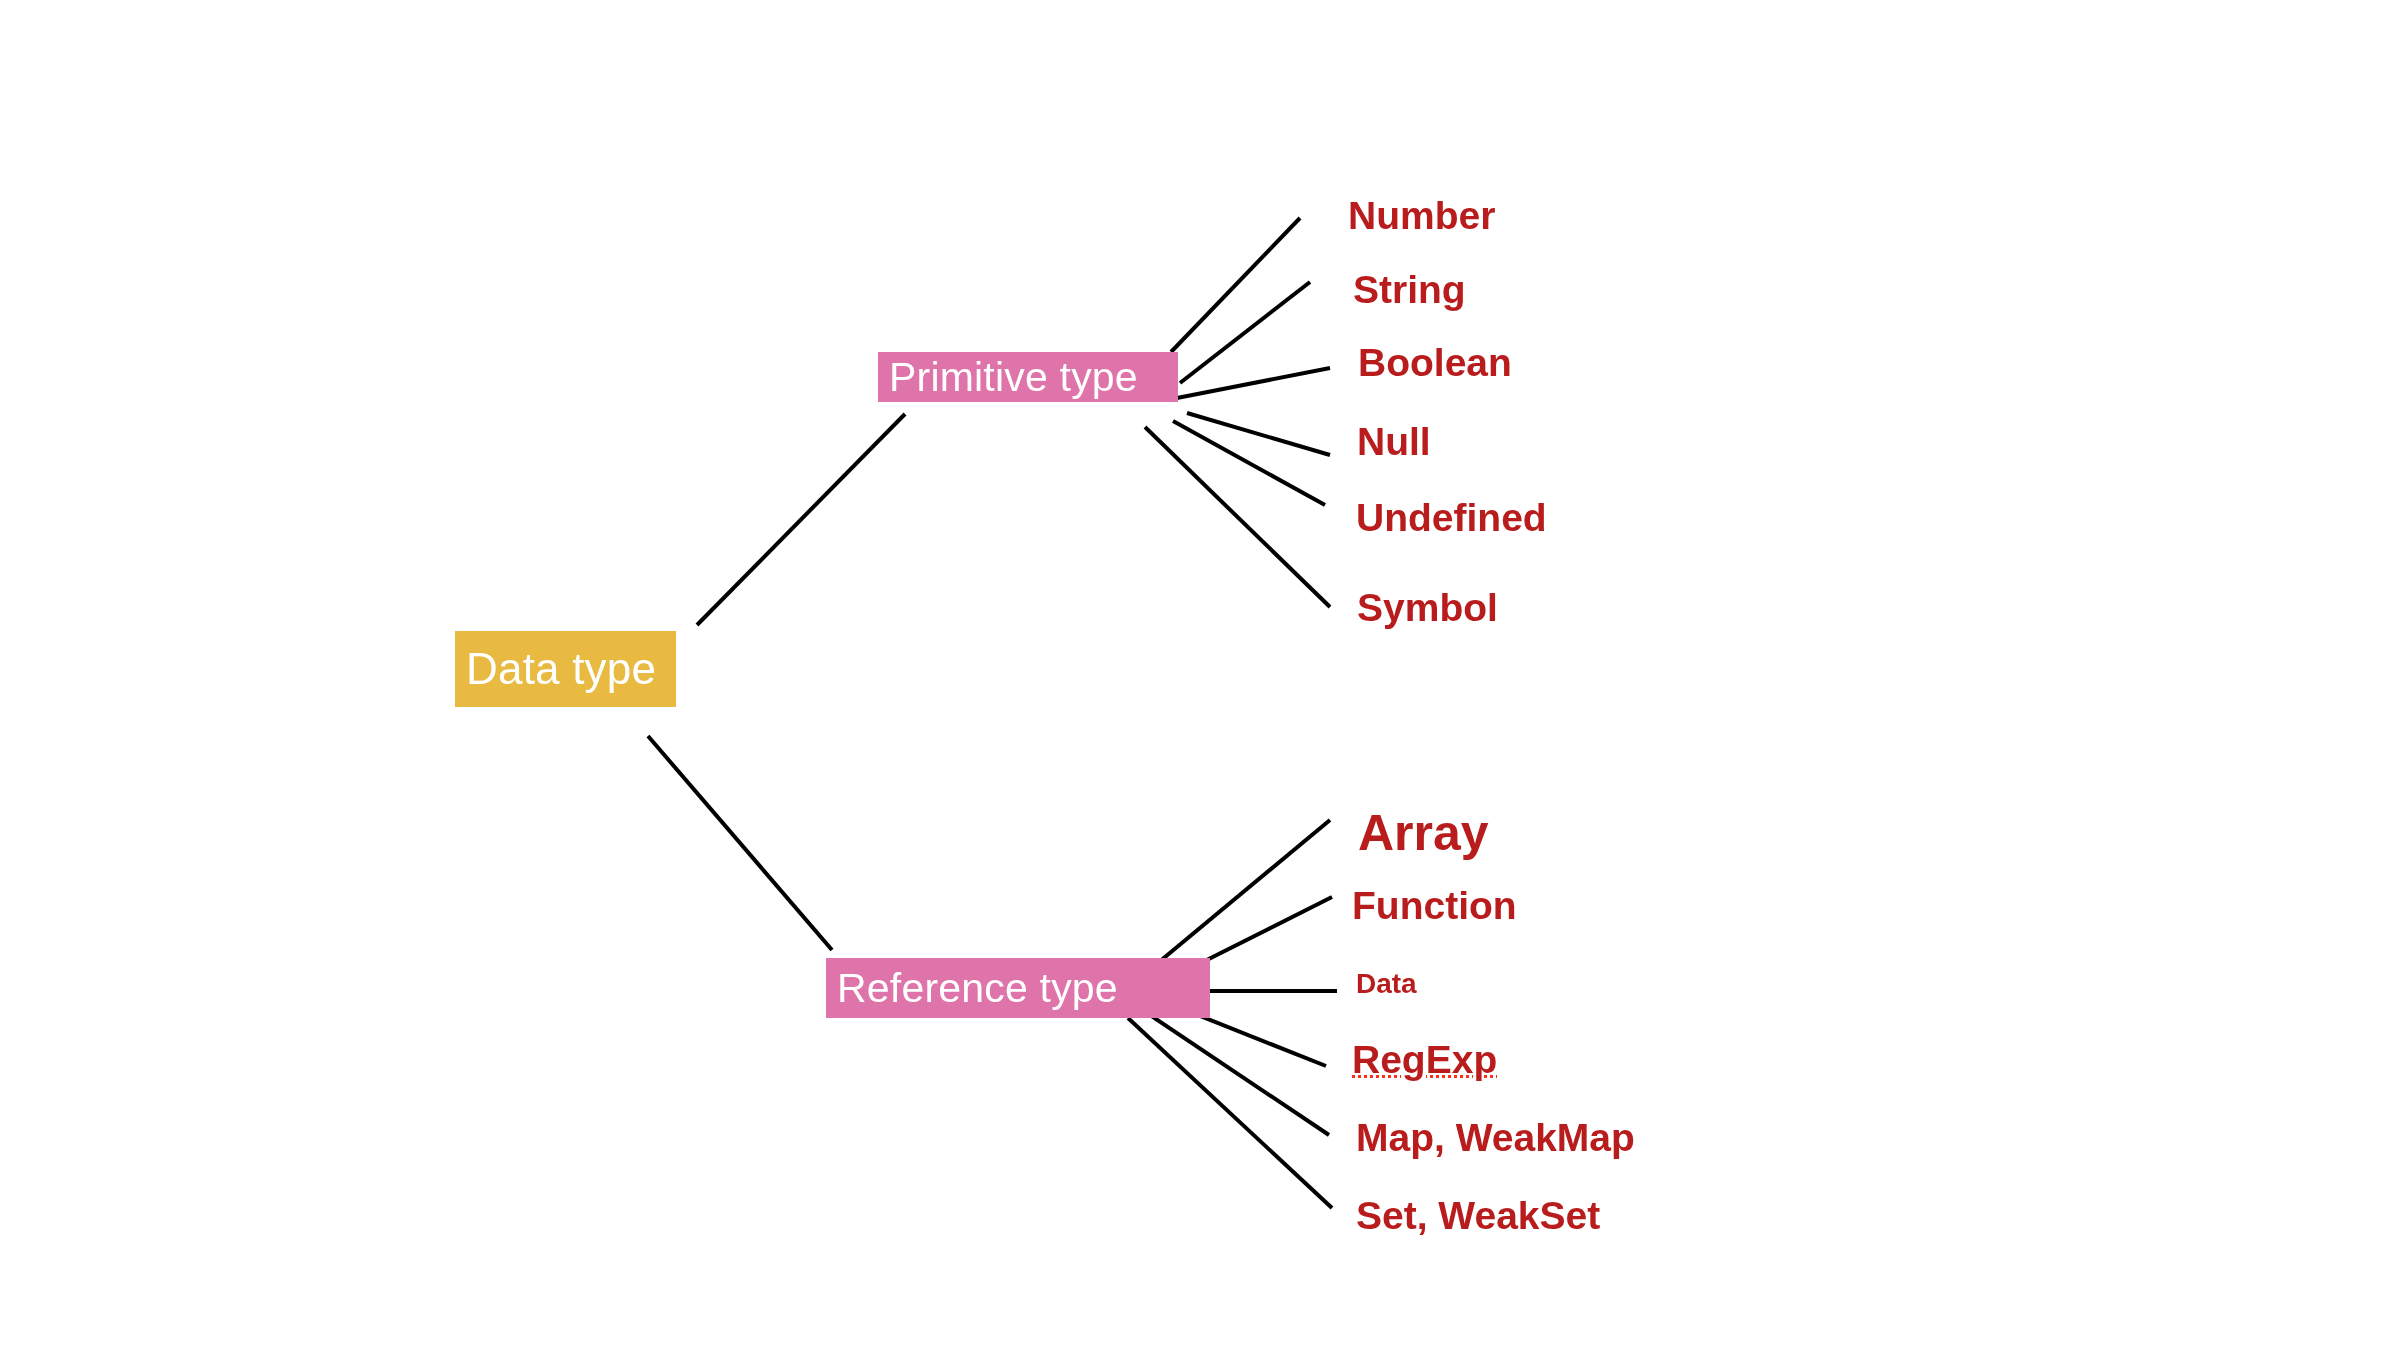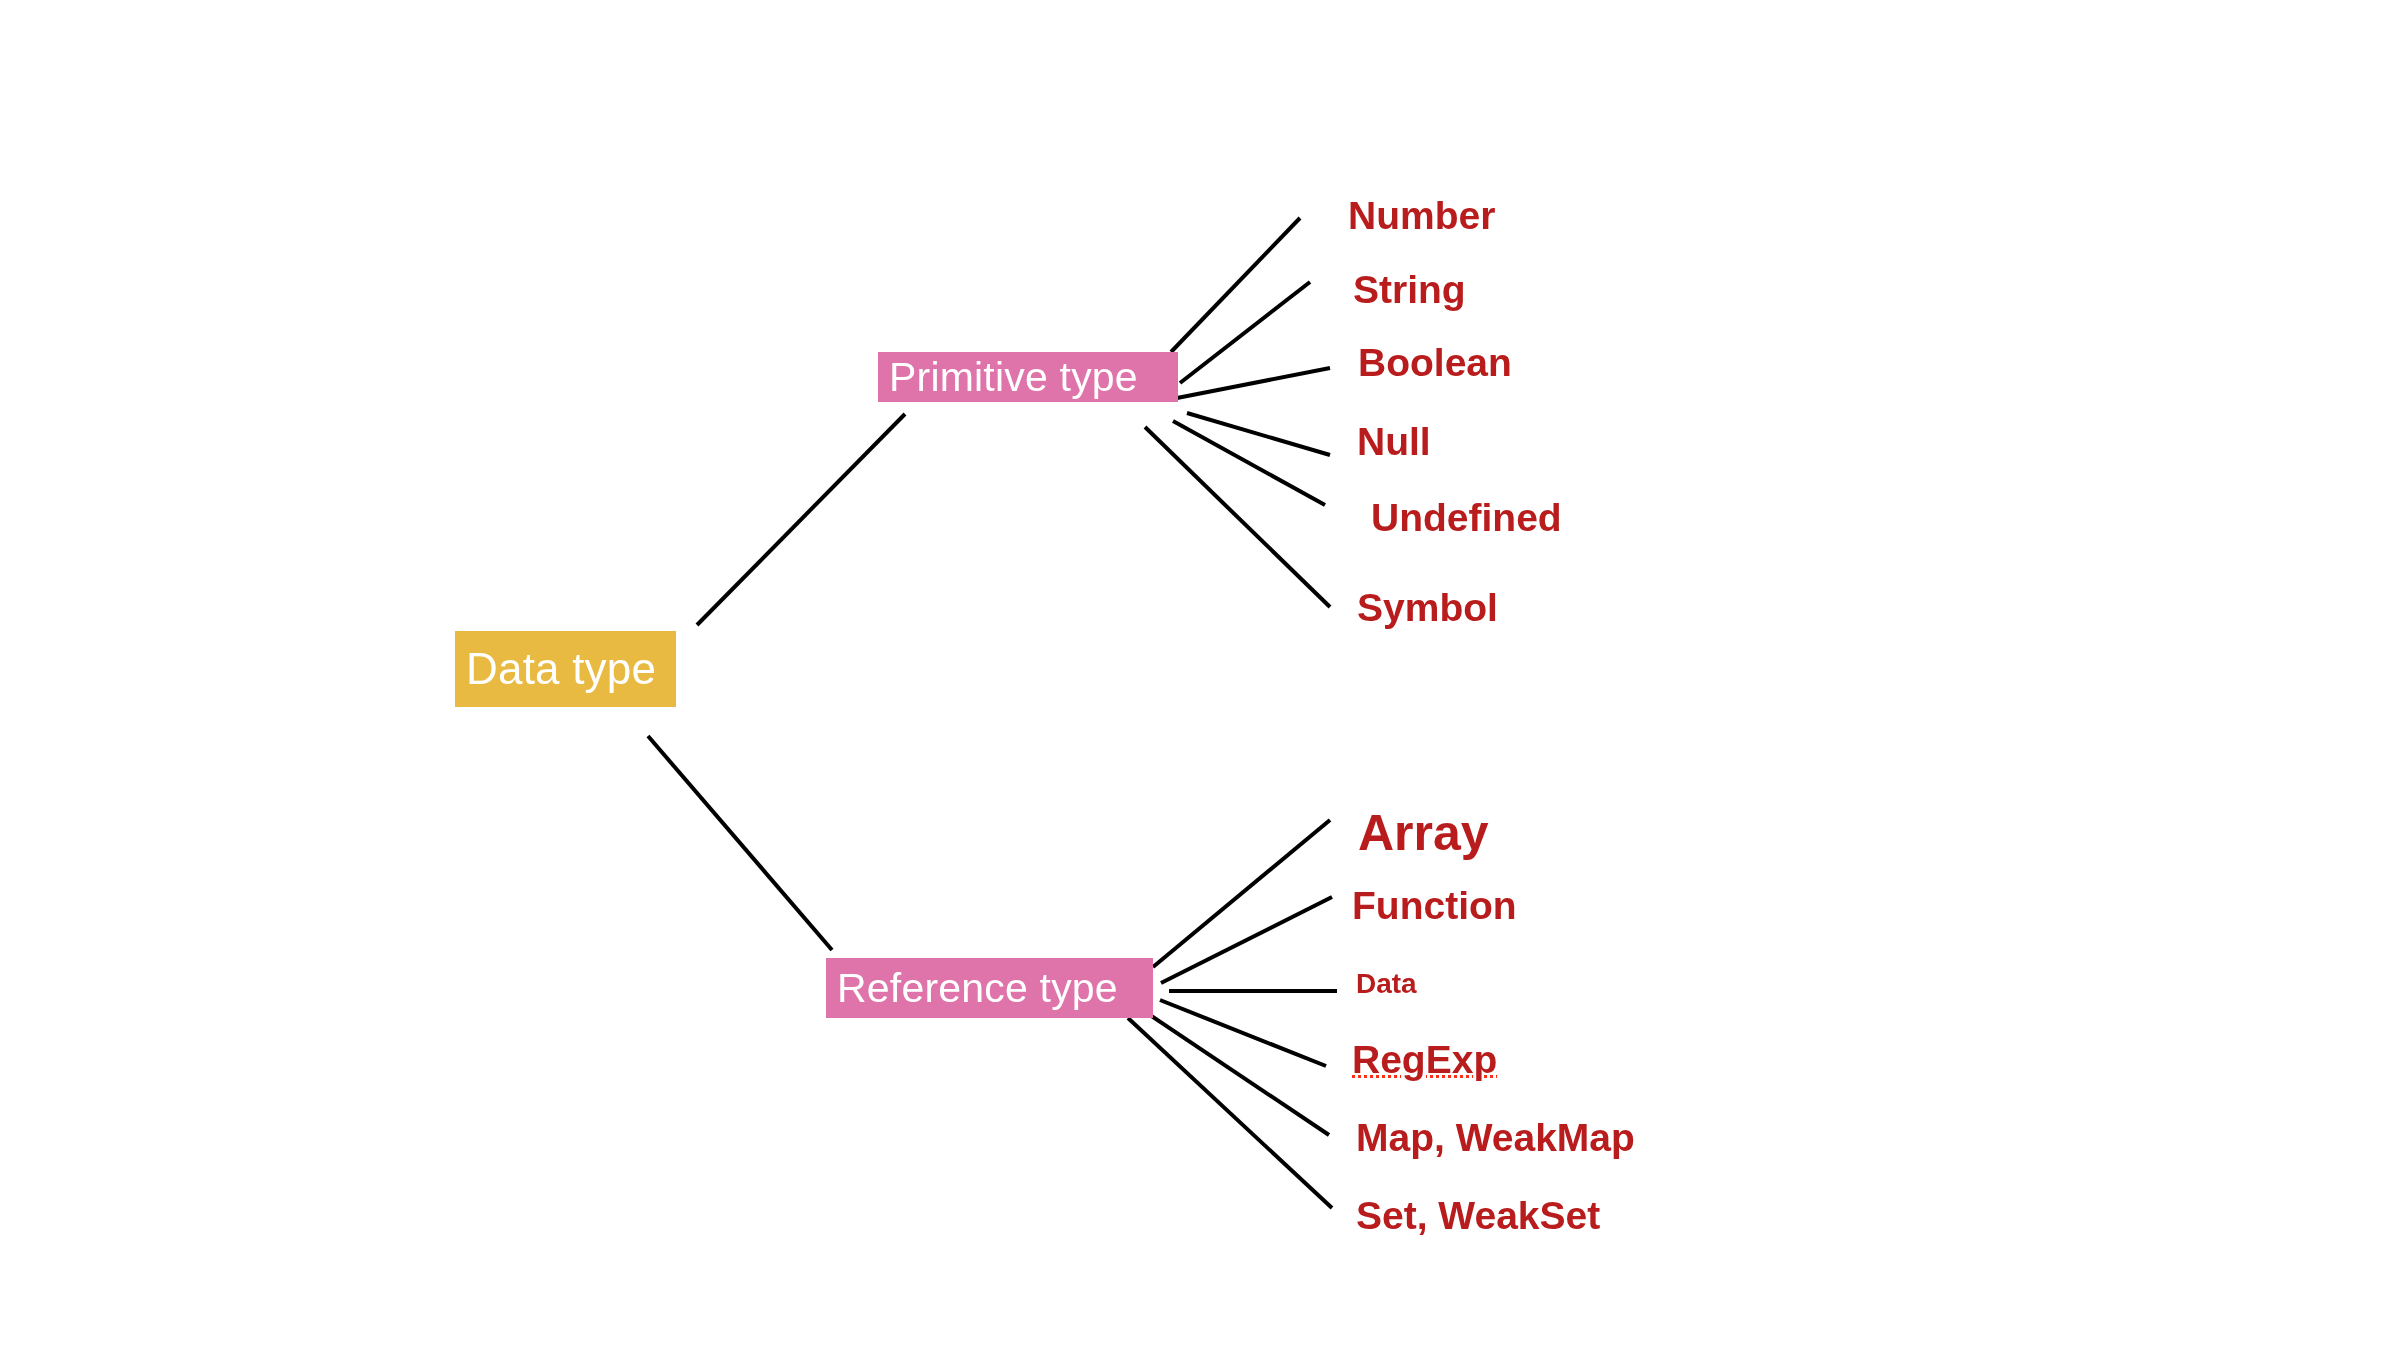--- a/index.html
+++ b/index.html
@@ -84,23 +84,23 @@
       <div class="node-box node-root" style="left: 455px; top: 631px; width: 221px; height: 76px; font-size: 44px; background: rgb(233, 186, 66); padding-left: 11px;">
         <span>Data type</span>
       </div>
       <div class="node-box node-branch" style="left: 878px; top: 352px; width: 300px; height: 50px; font-size: 41px; background: rgb(222, 116, 169); padding-left: 11px;">
         <span>Primitive type</span>
       </div>
       <div class="leaf-label" style="left: 1348px; top: 196px; font-size: 39px;">Number</div>
       <div class="leaf-label" style="left: 1353px; top: 270px; font-size: 39px;">String</div>
       <div class="leaf-label" style="left: 1358px; top: 343px; font-size: 39px;">Boolean</div>
       <div class="leaf-label" style="left: 1357px; top: 422px; font-size: 39px;">Null</div>
-      <div class="leaf-label" style="left: 1356px; top: 498px; font-size: 39px; margin-left: 15px;">Undefined</div>
+      <div class="leaf-label" style="left: 1356px; top: 498px; font-size: 39px;">Undefined</div>
       <div class="leaf-label" style="left: 1357px; top: 588px; font-size: 39px; text-align: right;">Symbol</div>
-      <div class="node-box node-branch" style="left: 826px; top: 958px; width: 327px; height: 60px; font-size: 41px; background: rgb(222, 116, 169); padding-left: 11px;">
+      <div class="node-box node-branch" style="left: 826px; top: 958px; width: 384px; height: 60px; font-size: 41px; background: rgb(222, 116, 169); padding-left: 11px;">
         <span>Reference type</span>
       </div>
       <div class="leaf-label" style="left: 1358px; top: 808px; font-size: 50px;">Array</div>
       <div class="leaf-label" style="left: 1352px; top: 886px; font-size: 39px;">Function</div>
       <div class="leaf-label" style="left: 1356px; top: 970px; font-size: 28px;">Data</div>
       <div class="leaf-label misspelled" style="left: 1352px; top: 1040px; font-size: 39px;">RegExp</div>
       <div class="leaf-label" style="left: 1356px; top: 1118px; font-size: 39px;">Map, WeakMap</div>
       <div class="leaf-label" style="left: 1356px; top: 1196px; font-size: 39px;">Set, WeakSet</div>
     </div>
 

